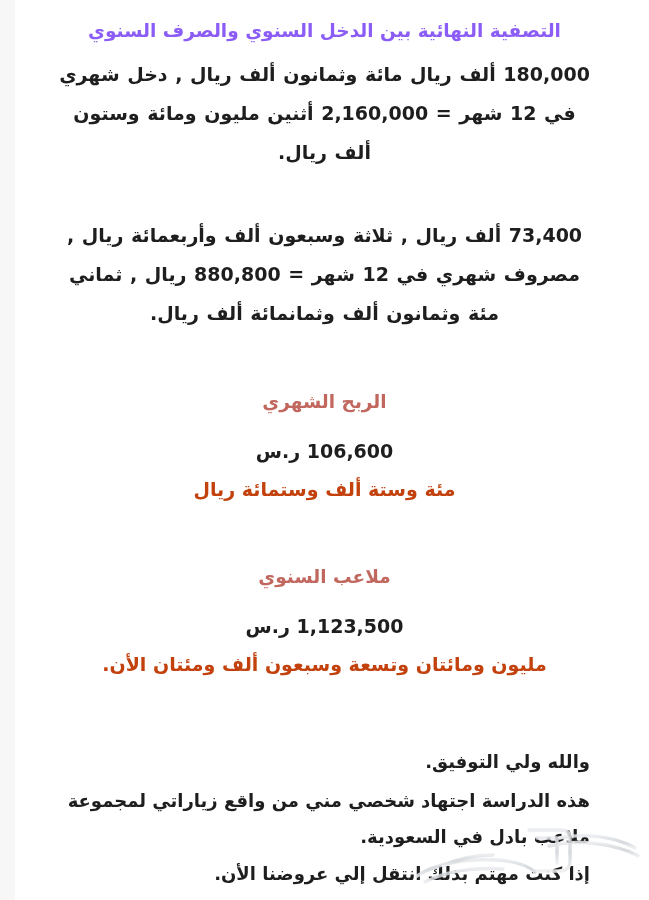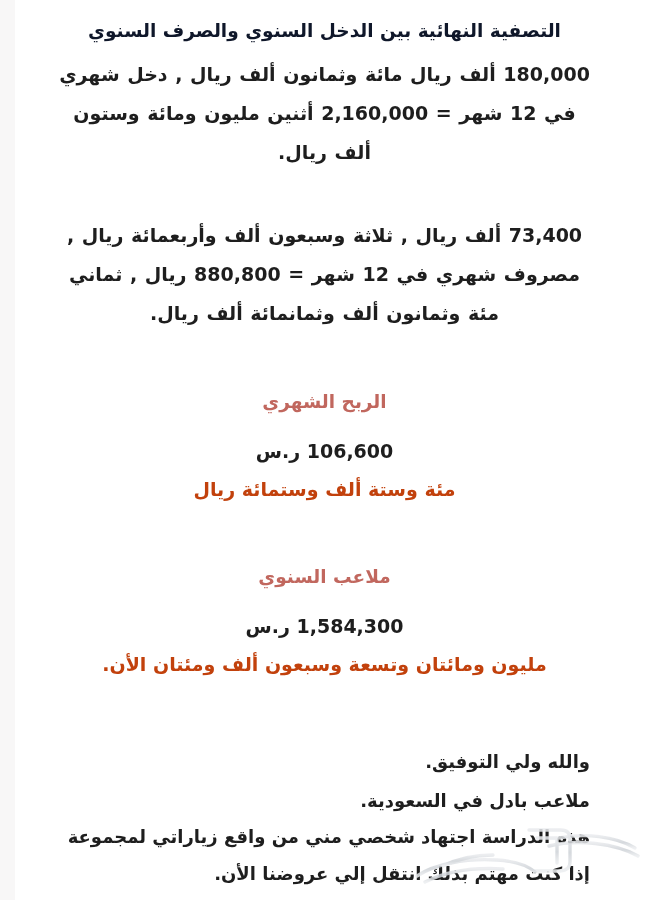--- a/index.html
+++ b/index.html
@@ -31,21 +31,21 @@
     position: absolute;
     inset: 0;
     z-index: 1;
     box-sizing: border-box;
     padding: 0 58px 0 58px;
     direction: rtl;
     text-align: center;
   }
 
   .doc-title {
-    color: #0f172a;
+    color: #8b5cf6;
     font-size: 18.5px;
     font-weight: 700;
     line-height: 1.45;
     margin: 18px 0 0 0;
     letter-spacing: -0.1px;
     text-align: center;
   }
 
   .para {
     color: #1e1e1e;
@@ -140,28 +140,28 @@
   <p class="para block-2">73,400 ألف ريال , ثلاثة وسبعون ألف وأربعمائة ريال , مصروف شهري في 12 شهر = 880,800 ريال , ثماني مئة وثمانون ألف وثمانمائة ألف ريال.</p>
 
   <div class="section">
     <h2 class="section-heading">الربح الشهري</h2>
     <p class="section-amount">106,600 ر.س</p>
     <p class="section-words">مئة وستة ألف وستمائة ريال</p>
   </div>
 
   <div class="section">
     <h2 class="section-heading">ملاعب السنوي</h2>
-    <p class="section-amount">1,584,300 ر.س</p>
+    <p class="section-amount">1,123,500 ر.س</p>
     <p class="section-words">مليون ومائتان وتسعة وسبعون ألف ومئتان الأن.</p>
   </div>
 
   <div class="closing">
     <p class="closing-line lead">والله ولي التوفيق.</p>
+    <p class="closing-line">هذه الدراسة اجتهاد شخصي مني من واقع زياراتي لمجموعة</p>
     <p class="closing-line">ملاعب بادل في السعودية.</p>
-    <p class="closing-line">هذه الدراسة اجتهاد شخصي مني من واقع زياراتي لمجموعة</p>
     <p class="closing-line">إذا كنت مهتم بذلك انتقل إلي عروضنا الأن.</p>
   </div>
 
 </div>
 
 <div class="watermark">
   <svg viewBox="0 0 232 76" xmlns="http://www.w3.org/2000/svg" aria-hidden="true">
     <defs>
       <linearGradient id="wmg" x1="0" y1="0" x2="0" y2="1">
         <stop offset="0%" stop-color="#e9ebee"></stop>

